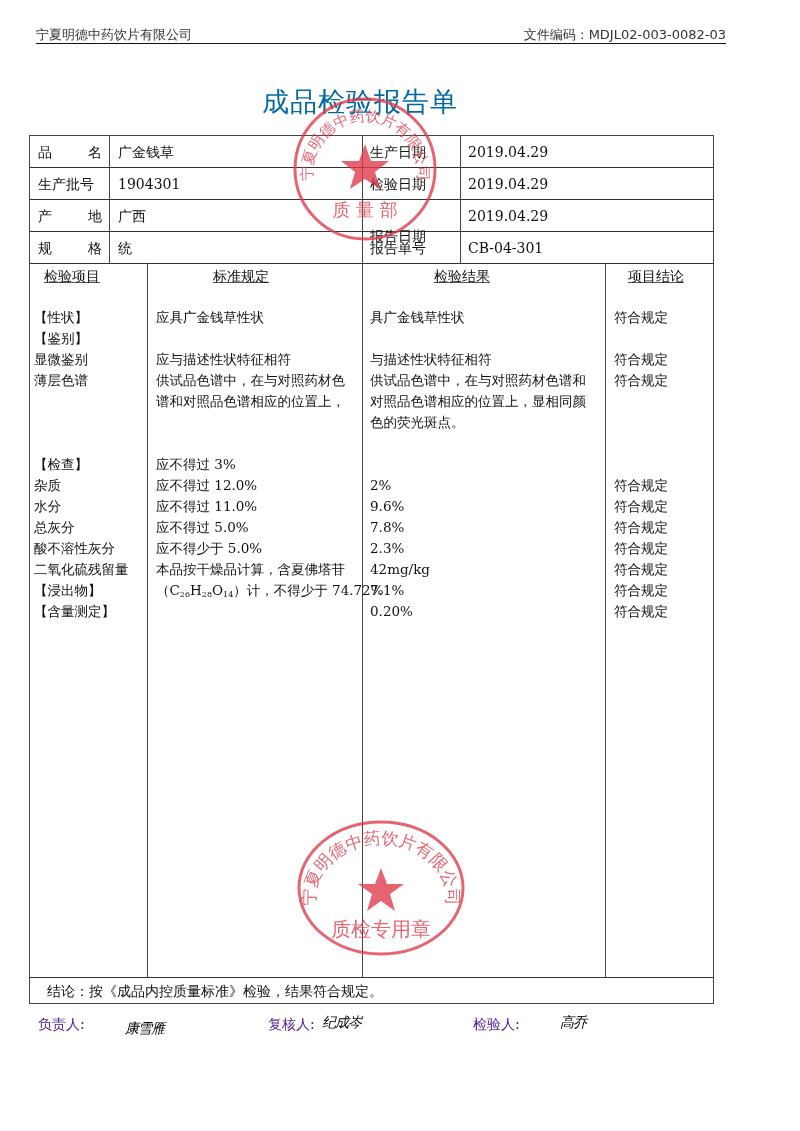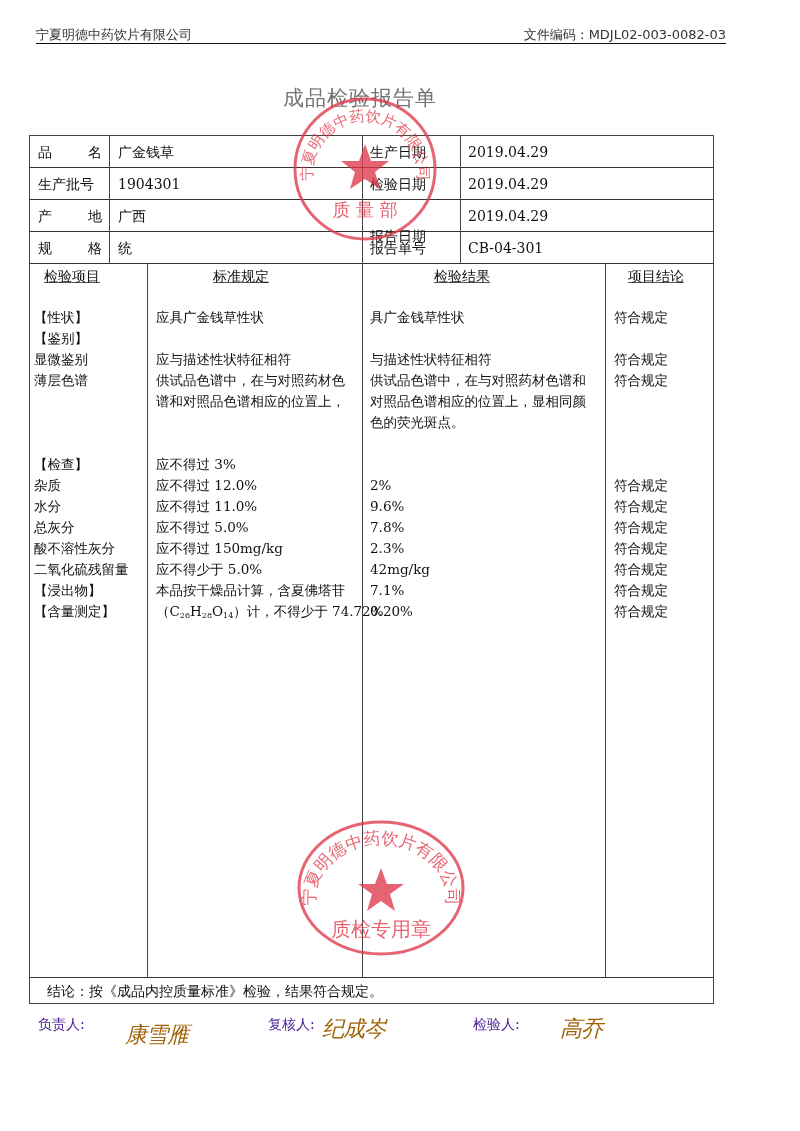--- a/index.html
+++ b/index.html
@@ -12,21 +12,21 @@
   }
   .page-header .company, .page-header .doc-code {
     position: absolute; top: 4px; font-size: 13px; color: #333;
     font-family: "DejaVu Sans", "Liberation Sans", sans-serif;
   }
   .page-header .company { left: 0; }
   .page-header .doc-code { right: 0; }
 
   .title {
     position: absolute; left: 0; width: 720px; top: 84px; text-align: center;
-    font-size: 21px; letter-spacing: 1px; color: #737373;
+    font-size: 27px; letter-spacing: 1px; color: #0369a1;
     font-family: "DejaVu Sans", "Liberation Sans", sans-serif;
   }
 
   .sheet {
     position: absolute; left: 29px; top: 135px; width: 685px; height: 869px;
     border: 1px solid #444;
   }
   .line-h { position: absolute; height: 1px; background: #333; }
   .line-v { position: absolute; width: 1px; background: #444; }
 
@@ -41,21 +41,21 @@
   .col .gap { height: 21px; }
 
   sub { font-size: 8px; vertical-align: -2px; }
 
   .conclusion {
     position: absolute; left: 47px; top: 983px; font-size: 14px;
   }
   .sign-row { position: absolute; top: 1016px; font-size: 14px; color: #4c1d95; }
   .signature {
     position: absolute; font-family: "DejaVu Serif", serif; font-style: italic;
-    color: #a16207; font-size: 22px; letter-spacing: -1px;
+    color: #000000; font-size: 14px; letter-spacing: -1px;
   }
 
   .stamp { position: absolute; pointer-events: none; opacity: 0.78; }
 </style>
 </head>
 <body>
 
 <div class="page-header">
   <span class="company">宁夏明德中药饮片有限公司</span>
   <span class="doc-code">文件编码：MDJL02-003-0082-03</span>
@@ -141,21 +141,20 @@
     <div class="gap"></div>
     <div class="row">应与描述性状特征相符</div>
     <div class="row">供试品色谱中，在与对照药材色</div>
     <div class="row">谱和对照品色谱相应的位置上，</div>
     <div class="gap"></div>
       <div class="gap"></div>
     <div class="row">应不得过 3%</div>
     <div class="row">应不得过 12.0%</div>
     <div class="row">应不得过 11.0%</div>
     <div class="row">应不得过 5.0%</div>
-    <div class="row">应不得过 150mg/kg</div>
     <div class="row">应不得少于 5.0%</div>
     <div class="row">本品按干燥品计算，含夏佛塔苷</div>
     <div class="row">
       <span>（C</span><sub>26</sub><span>H</span><sub>28</sub><span>O</span><sub>14</sub><span>）计，不得少于 74.72%</span>
     </div>
   </div>
 
   <div class="col" style="left:340px; top:171px;">
     <div class="row">具广金钱草性状</div>
     <div class="gap"></div>

